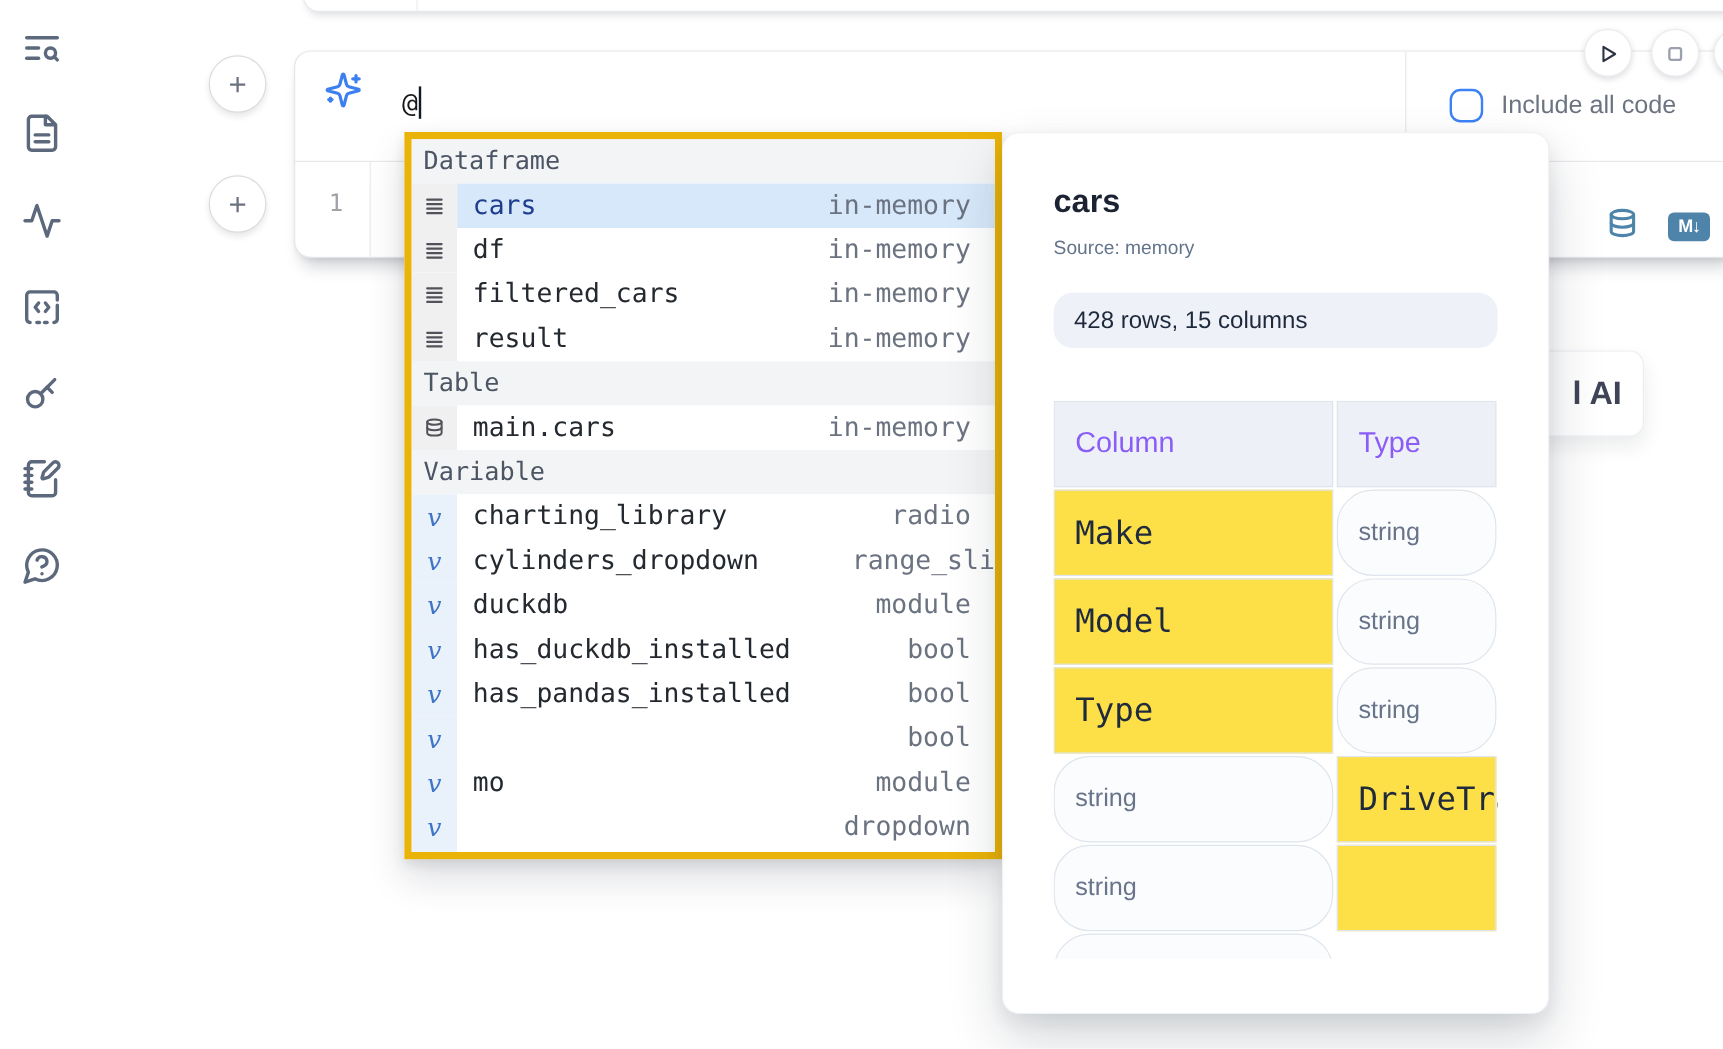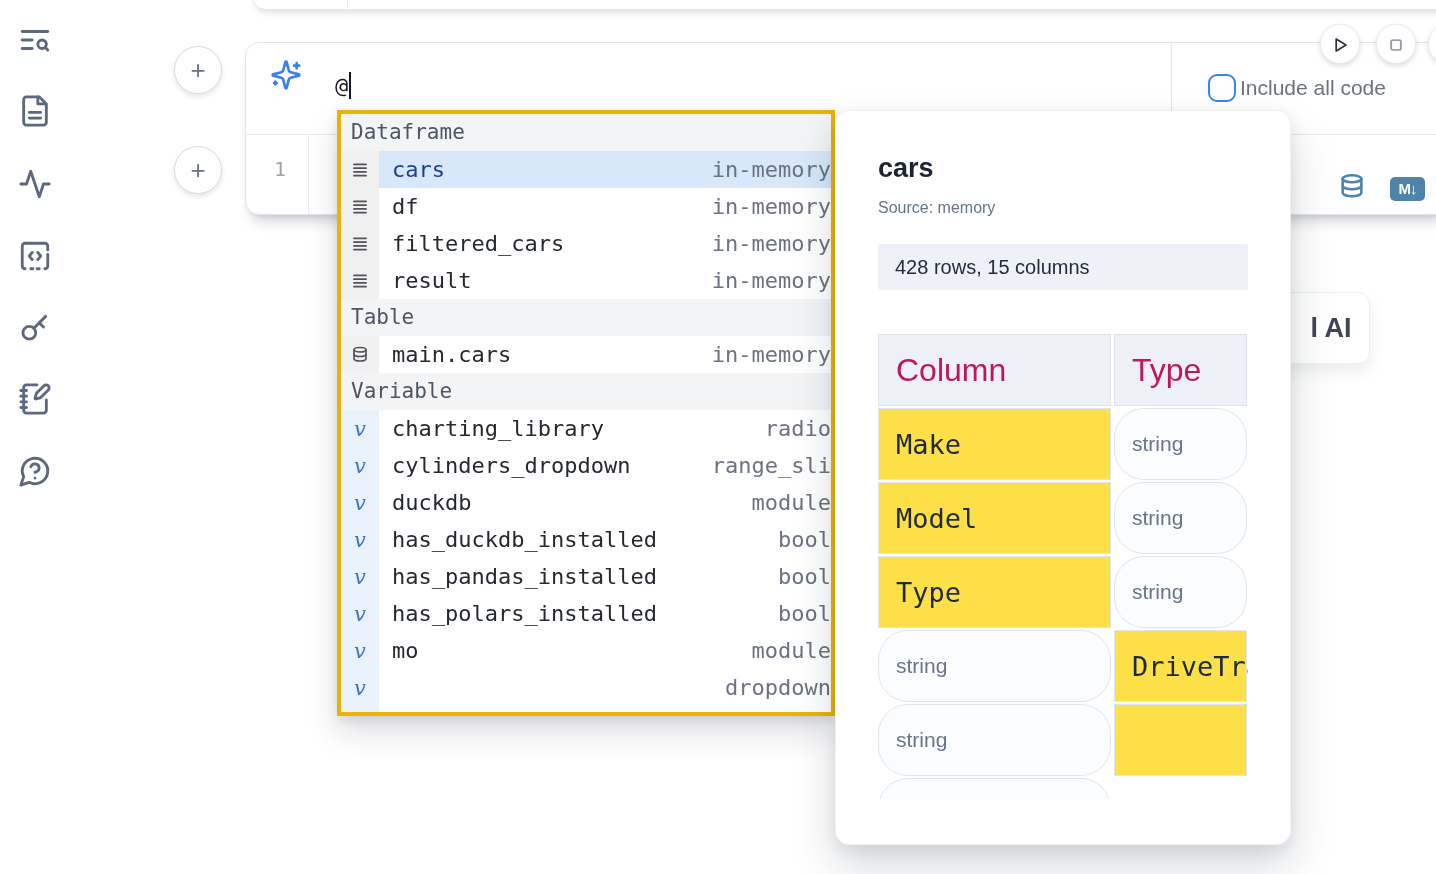--- a/index.html
+++ b/index.html
@@ -28,21 +28,21 @@
   
   .cell { position:absolute; left:245px; top:42px; width:1205px; height:173px; background:#fff;
     border:1px solid #e5e6e9; border-radius:14px 0 0 14px;
     box-shadow:0 2px 4px rgba(15,23,42,.05), 0 13px 14px -8px rgba(15,23,42,.22); z-index:1; }
   .prompt-row { position:absolute; left:0; top:0; right:0; height:91px; }
   .sparkles { position:absolute; left:24px; top:16px; width:32px; height:32px; color:#3b7ff0; }
   .sparkles svg { width:32px; height:32px; }
   .prompt-text { position:absolute; left:89px; top:29px; font-size:22px; color:#18181b; }
   .caret { display:inline-block; width:2px; height:27px; background:#111827; vertical-align:-6px; margin-left:1px; }
   .prompt-vdivider { position:absolute; left:925px; top:0; width:1px; height:91px; background:#e7e8ea; }
-  .include-code { position:absolute; left:962px; top:31px; display:flex; align-items:center; gap:4px; cursor:pointer; }
+  .include-code { position:absolute; left:962px; top:31px; display:flex; align-items:center; gap:15px; cursor:pointer; }
   .cb { width:28px; height:28px; border:2.5px solid #3b82f6; border-radius:9px; background:#fff; }
   .include-label { font-size:21px; color:#6b7280; }
   .row-divider { position:absolute; left:0; right:0; top:91px; height:1px; background:#e7e8ea; }
   .code-row { position:absolute; left:0; right:0; top:92px; bottom:0; }
   .gutter-vline { position:absolute; left:62px; top:0; bottom:0; width:1px; background:#ececee; }
   .line-number { position:absolute; left:18px; top:22px; width:32px; text-align:center;
     font-size:20px; color:#a1a1aa; }
   .db-toolbtn { position:absolute; left:1092px; top:38px; width:28px; height:28px; color:#4e84aa; cursor:pointer; }
   .db-toolbtn svg { width:28px; height:28px; }
   .md-badge { position:absolute; left:1144px; top:42px; width:35px; height:24px; background:#4e84aa;
@@ -50,54 +50,54 @@
     letter-spacing:-1px; cursor:pointer; }
 
   
   .runbtn { position:absolute; top:24px; width:40px; height:40px; border-radius:50%; background:#fff;
     border:1px solid #ececee; box-shadow:0 2px 5px rgba(15,23,42,.15); z-index:6; cursor:pointer; }
   .runbtn svg { width:26px; height:26px; margin-top:5px; }
   .run-play { left:1320px; } .run-stop { left:1376px; } .run-extra { left:1428px; }
 
   
   .autocomplete { position:absolute; left:337px; top:110px; width:498px; height:606px; background:#fff;
-    border:4px solid #eab308; box-shadow:0 4px 10px rgba(15,23,42,.10), 0 16px 30px rgba(15,23,42,.14);
+    border:6px solid #eab308; box-shadow:0 4px 10px rgba(15,23,42,.10), 0 16px 30px rgba(15,23,42,.14);
     overflow:hidden; z-index:15; font-family:"DejaVu Sans Mono", monospace; }
   .ac-header { height:37px; line-height:37px; background:#f3f4f5; color:#4b5563; font-size:21px; padding-left:10px; }
   .ac-item { display:flex; height:37px; align-items:stretch; cursor:pointer; }
   .ac-gutter { width:38px; flex:0 0 38px; display:flex; align-items:center; justify-content:center;
     background:#f0f0f1; }
   .ac-gutter.g-variable { background:#e9f1fb; }
   .ac-gutter svg { width:18px; height:18px; color:#52525b; }
   .vchar { font-family:"DejaVu Serif", serif; font-style:italic; font-size:21px; color:#3f74c7; }
   .ac-main { flex:1; display:flex; align-items:center; background:#fff; min-width:0; }
   .ac-item.selected .ac-main { background:#d7e8fa; }
   .ac-name { padding-left:13px; font-size:22px; color:#24292f; white-space:pre; }
   .ac-item.selected .ac-name { color:#1d3d8f; }
-  .ac-detail { margin-left:auto; padding-right:0; font-size:22px; color:#6b7280; white-space:pre; }
+  .ac-detail { margin-left:auto; padding-right:20px; font-size:22px; color:#6b7280; white-space:pre; }
   .ac-item.clip-detail .ac-detail { padding-right:0; }
 
   
   .ai-btn { position:absolute; left:1266px; top:292px; width:104px; height:72px; background:#fff;
     border:1px solid #eceef1; border-radius:12px; box-shadow:0 8px 16px rgba(15,23,42,.08); z-index:8;
     font-size:27px; font-weight:bold; color:#3f4456; line-height:70px; padding-left:26px; cursor:pointer;
     white-space:pre; }
 
   
   .panel { position:absolute; left:835px; top:110px; width:456px; height:735px; background:#fff;
     border-radius:14px; border:1px solid #f0f1f3;
     box-shadow:0 6px 16px rgba(15,23,42,.08), 0 22px 46px rgba(15,23,42,.16); z-index:20; padding:42px; }
   .panel-title { font-size:27px; font-weight:bold; color:#1b2333; }
   .panel-source { margin-top:15px; font-size:16px; color:#64748b; }
-  .panel-shape { margin-top:27px; height:46px; line-height:46px; background:#eef1f7; border-radius:2px;
+  .panel-shape { margin-top:27px; height:46px; line-height:46px; background:#eef1f7; border-radius:16px;
     padding-left:17px; font-size:20px; color:#1e293b; }
   .schema-wrap { margin-top:44px; height:465px; overflow:hidden; }
   .schema-grid { display:grid; grid-template-columns:233px 133px; gap:2px 3px; }
   .schema-grid > div { border:1px solid #dfe5ec; height:72px; display:flex; align-items:center; padding-left:17px; }
-  .sh-cell { background:#edf1f7; font-size:32px; color:#be185d; }
+  .sh-cell { background:#edf1f7; font-size:24px; color:#8b5cf6; }
   .sc-name { background:#fde047; font-family:"DejaVu Sans Mono", monospace; font-size:27px; color:#1f2a3d; }
   .sc-type { background:#fbfcfe; font-size:21px; color:#67748a;border-radius:30px; }
 </style>
 </head>
 <body>
 
 <div class="canvas">
 
   <nav class="sidebar">
     <button class="side-btn" style="top:22px">
@@ -341,21 +341,20 @@
         <span class="ac-name">has_pandas_installed</span>
         <span class="ac-detail">bool</span>
       </span>
     </div>
 
     <div class="ac-item">
       <span class="ac-gutter g-variable">
     <span class="vchar">v</span>
   </span>
       <span class="ac-main">
-        <span class="ac-name">has_polars_installed</span>
         <span class="ac-detail">bool</span>
       </span>
     </div>
 
     <div class="ac-item">
       <span class="ac-gutter g-variable">
     <span class="vchar">v</span>
   </span>
       <span class="ac-main">
         <span class="ac-name">mo</span>

